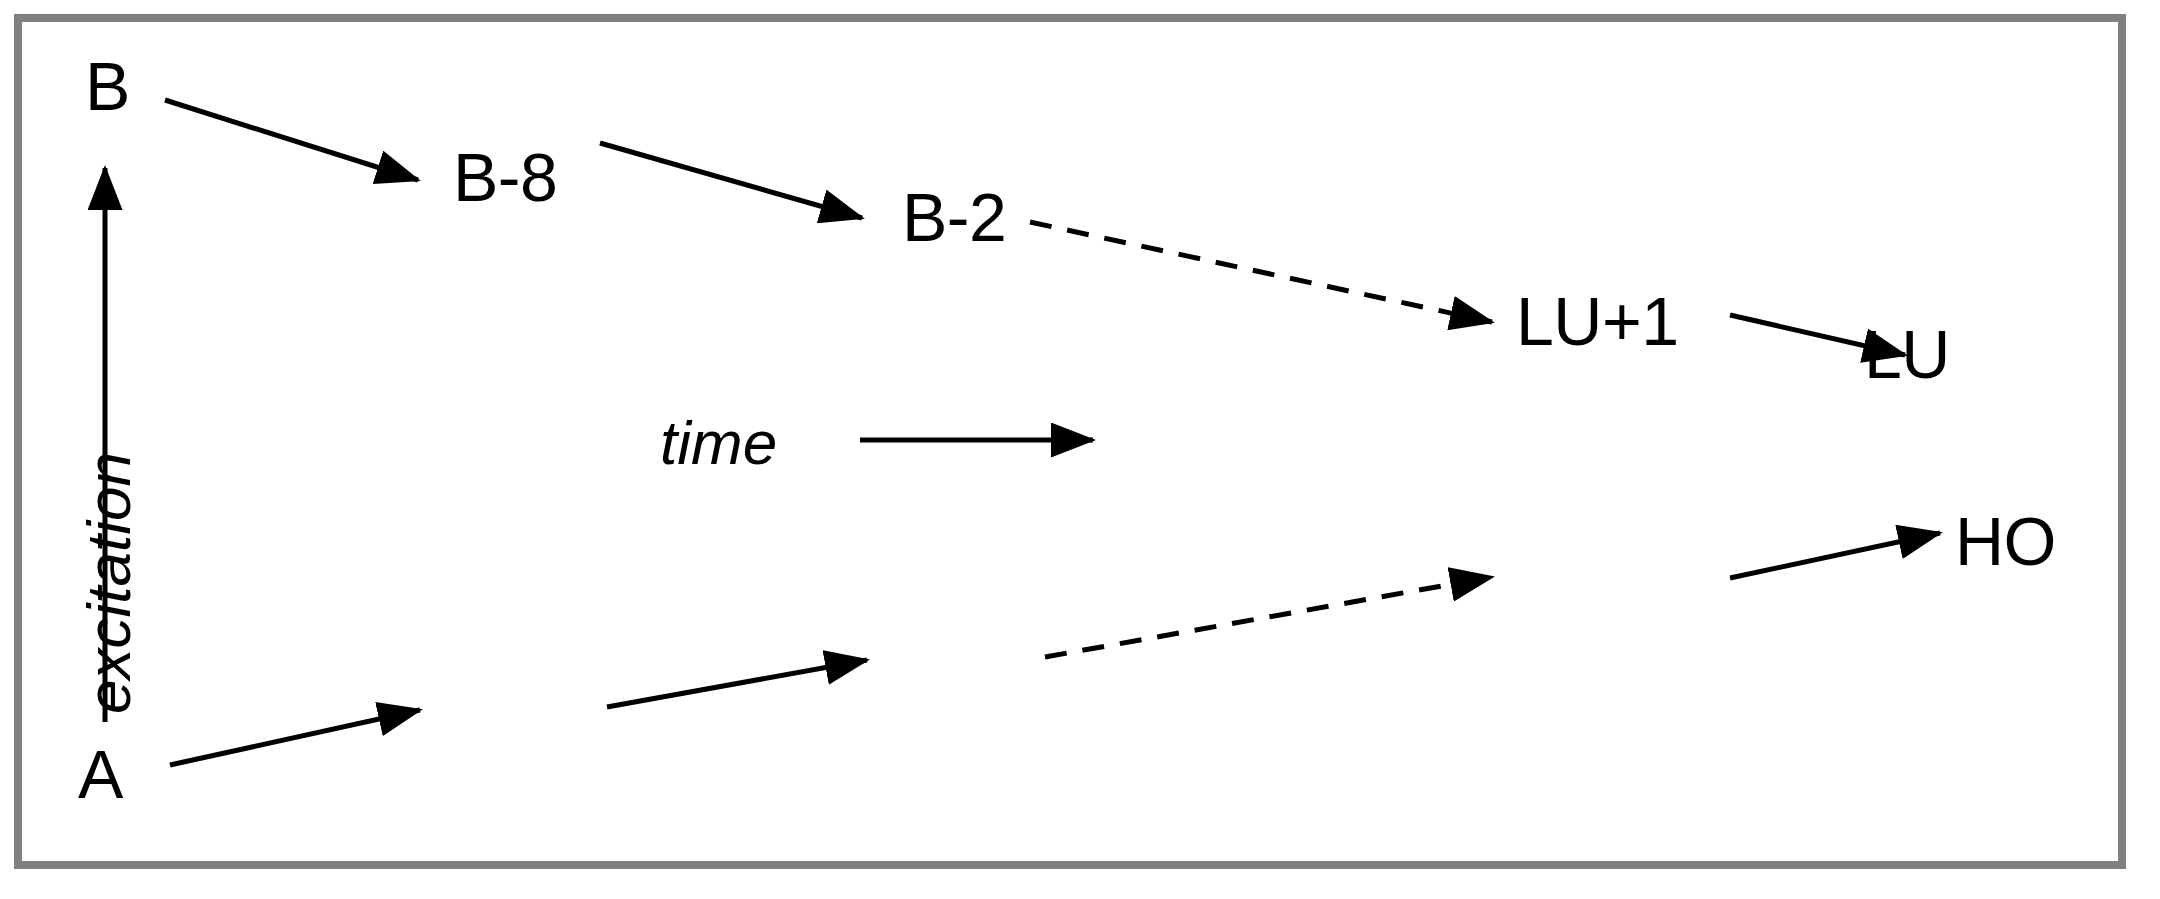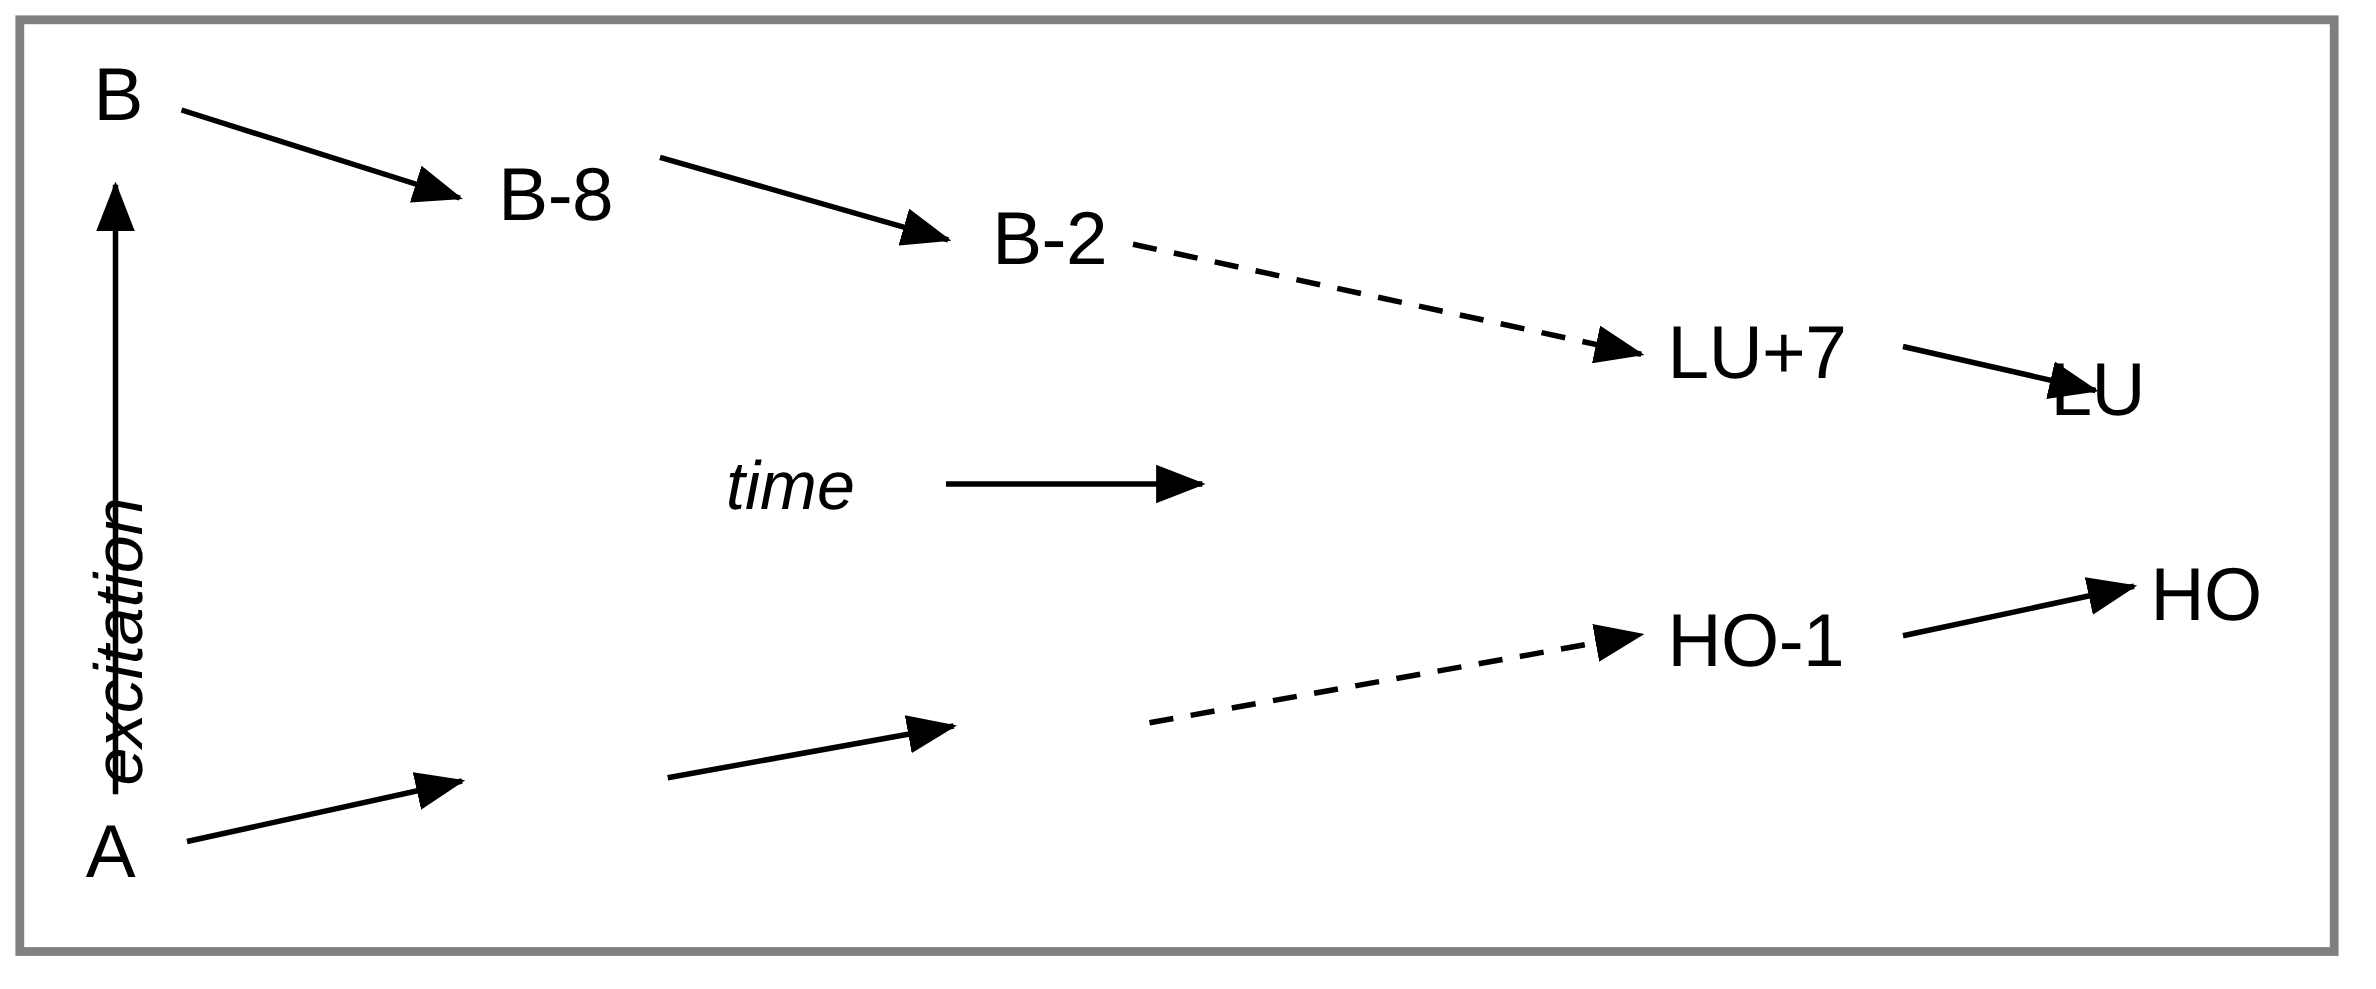--- a/index.html
+++ b/index.html
@@ -83,23 +83,22 @@
     <line x1="1045" y1="657" x2="1492" y2="577" stroke="#000000" stroke-width="5" stroke-dasharray="22 16" marker-end="url(#arrowhead)"></line>
     <line x1="1730" y1="578" x2="1940" y2="533" stroke="#000000" stroke-width="5" marker-end="url(#arrowhead)"></line>
 
     <line x1="105" y1="722" x2="105" y2="168" stroke="#000000" stroke-width="5" marker-end="url(#arrowhead-axis)"></line>
     <line x1="860" y1="440" x2="1093" y2="440" stroke="#000000" stroke-width="5" marker-end="url(#arrowhead-axis)"></line>
   </svg>
 
   <div class="node-label" style="left:85px; top:52px;">B</div>
   <div class="node-label" style="left:453px; top:143px;">B-8</div>
   <div class="node-label" style="left:883px; top:183px;margin-left:19px;">B-2</div>
-  <div class="node-label" style="left:1516px; top:287px;">LU+7</div>
+  <div class="node-label" style="left:1516px; top:287px;">LU+1</div>
   <div class="node-label" style="left:1864px; top:320px;">LU</div>
 
   <div class="node-label" style="left:1955px; top:507px;">HO</div>
-  <div class="node-label" style="left:1516px; top:548px;">HO-1</div>
   <div class="node-label" style="left:78px; top:740px;">A</div>
 
   <div class="axis-label" id="excitation-label" style="left:140px; top:652px;">excitation</div>
   <div class="axis-label" style="left:660px; top:412px;">time</div>
 
 </div>
 
 </body></html>

